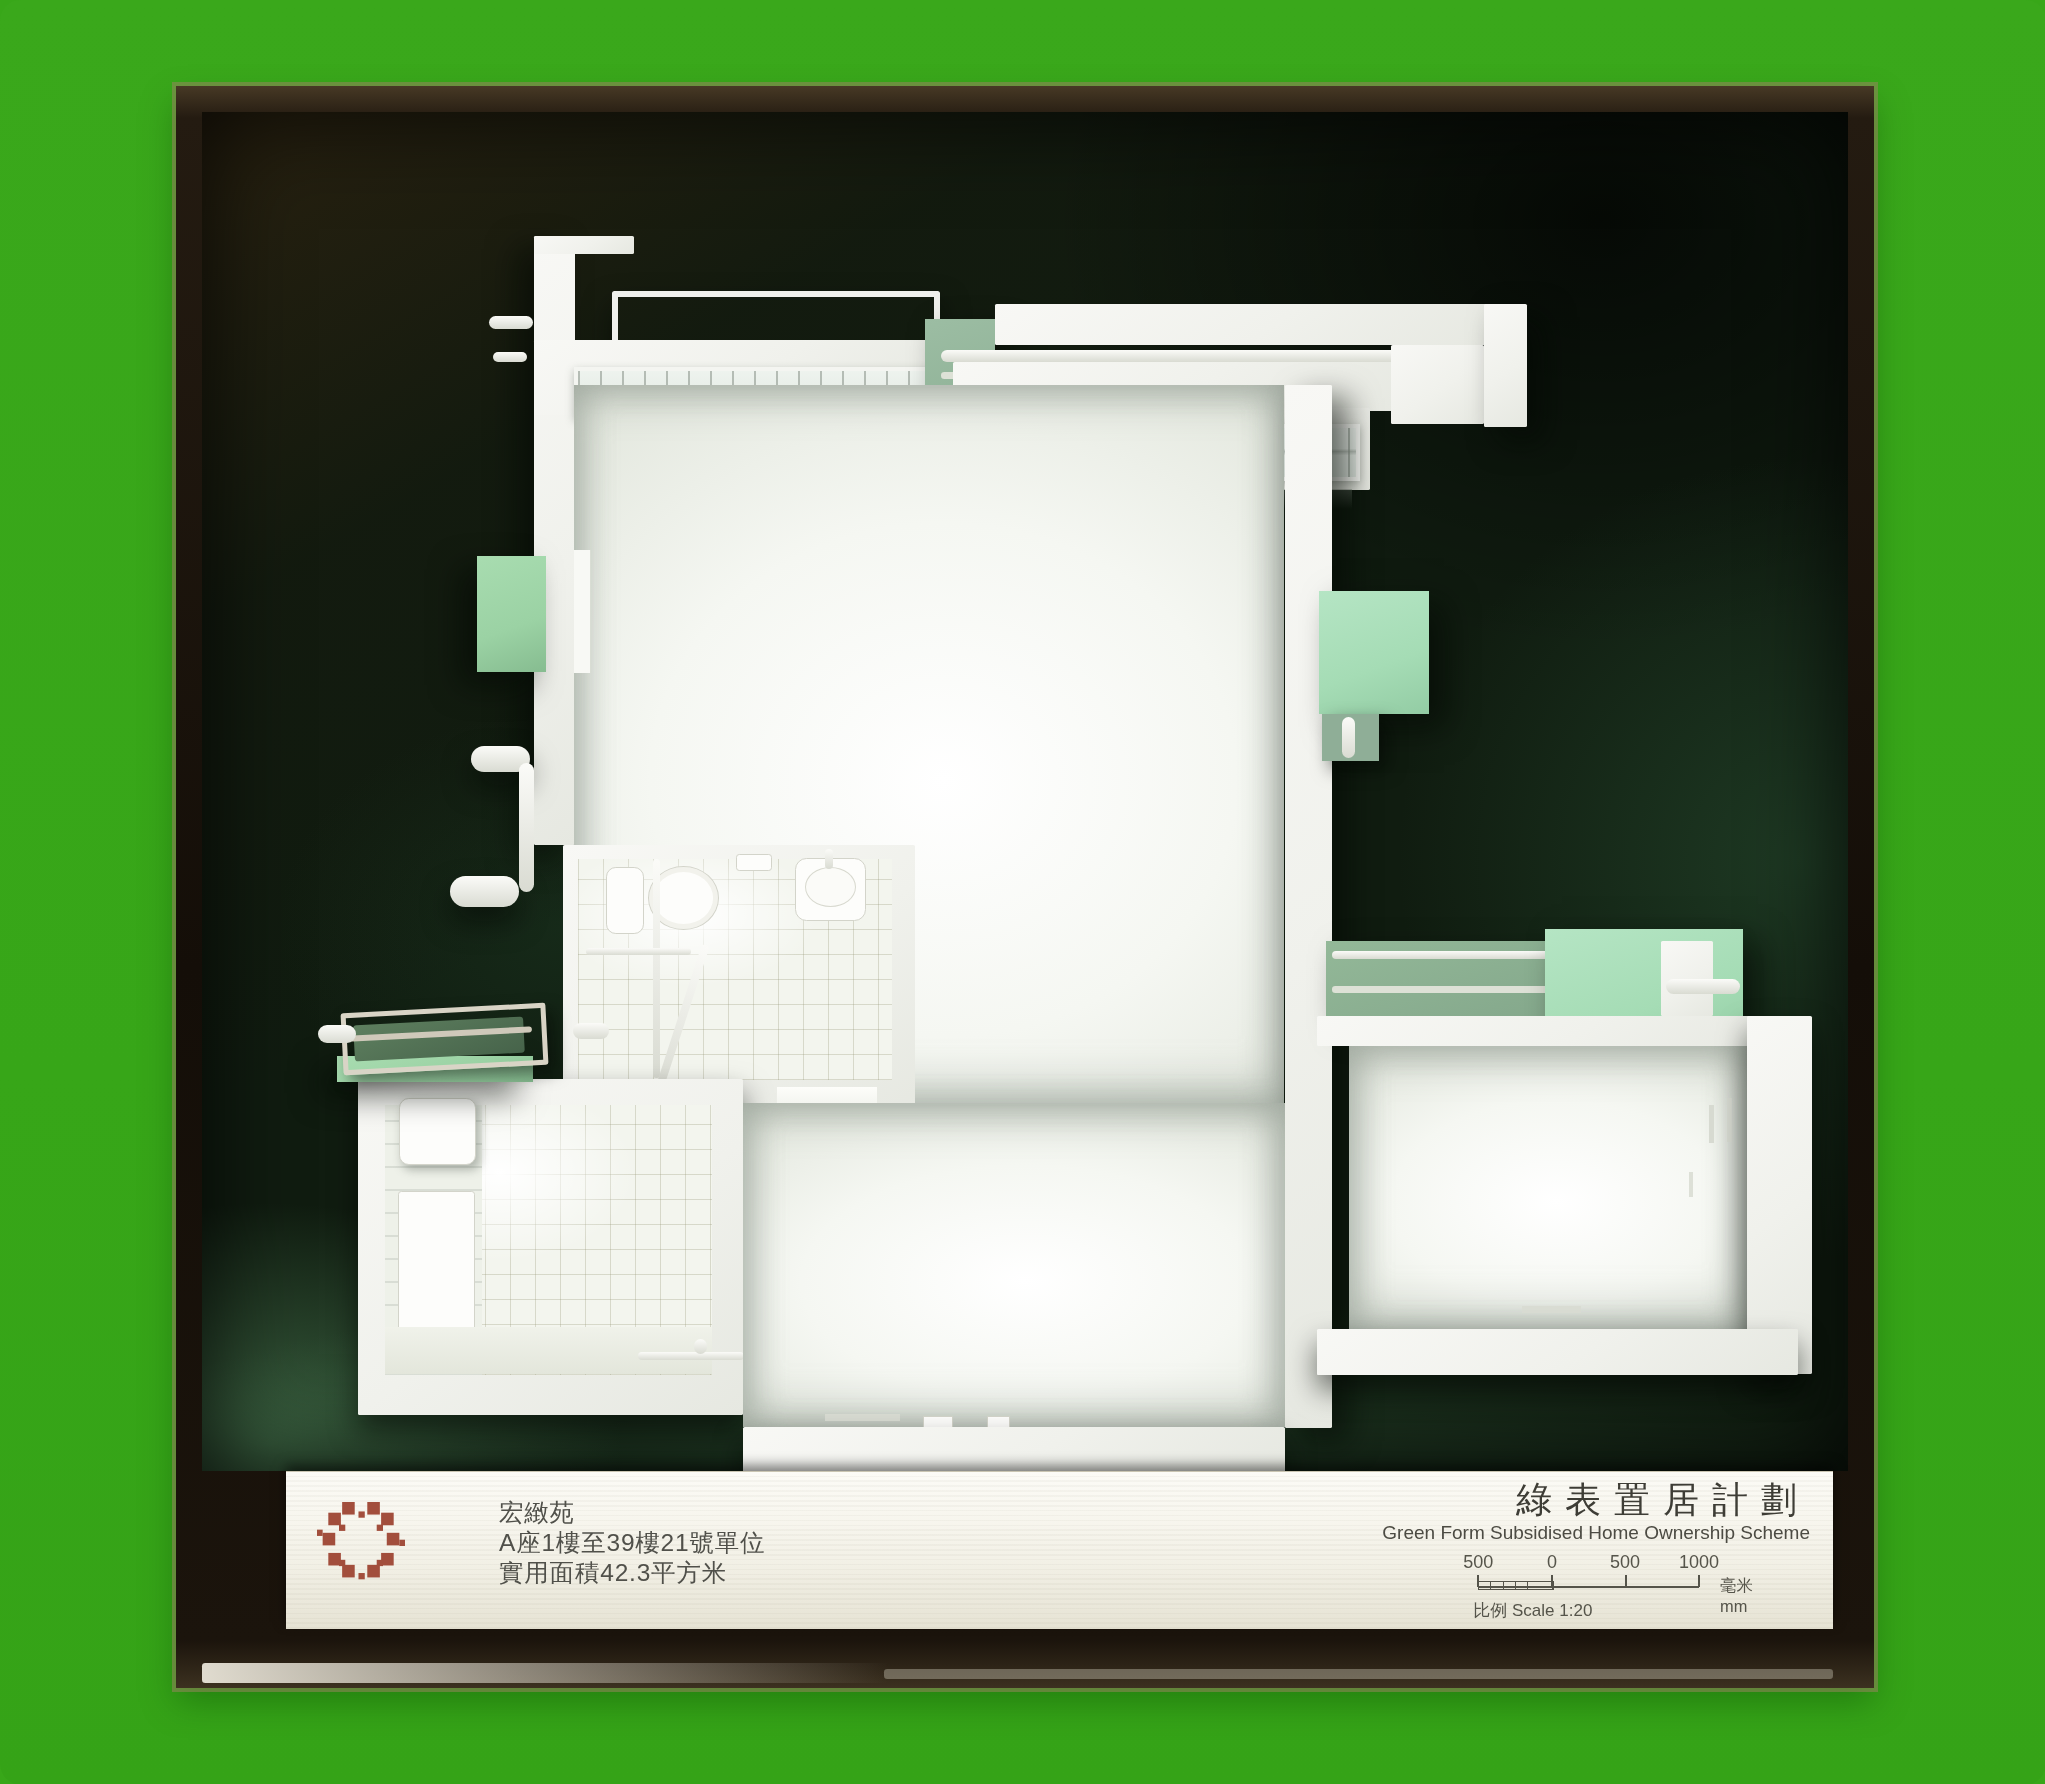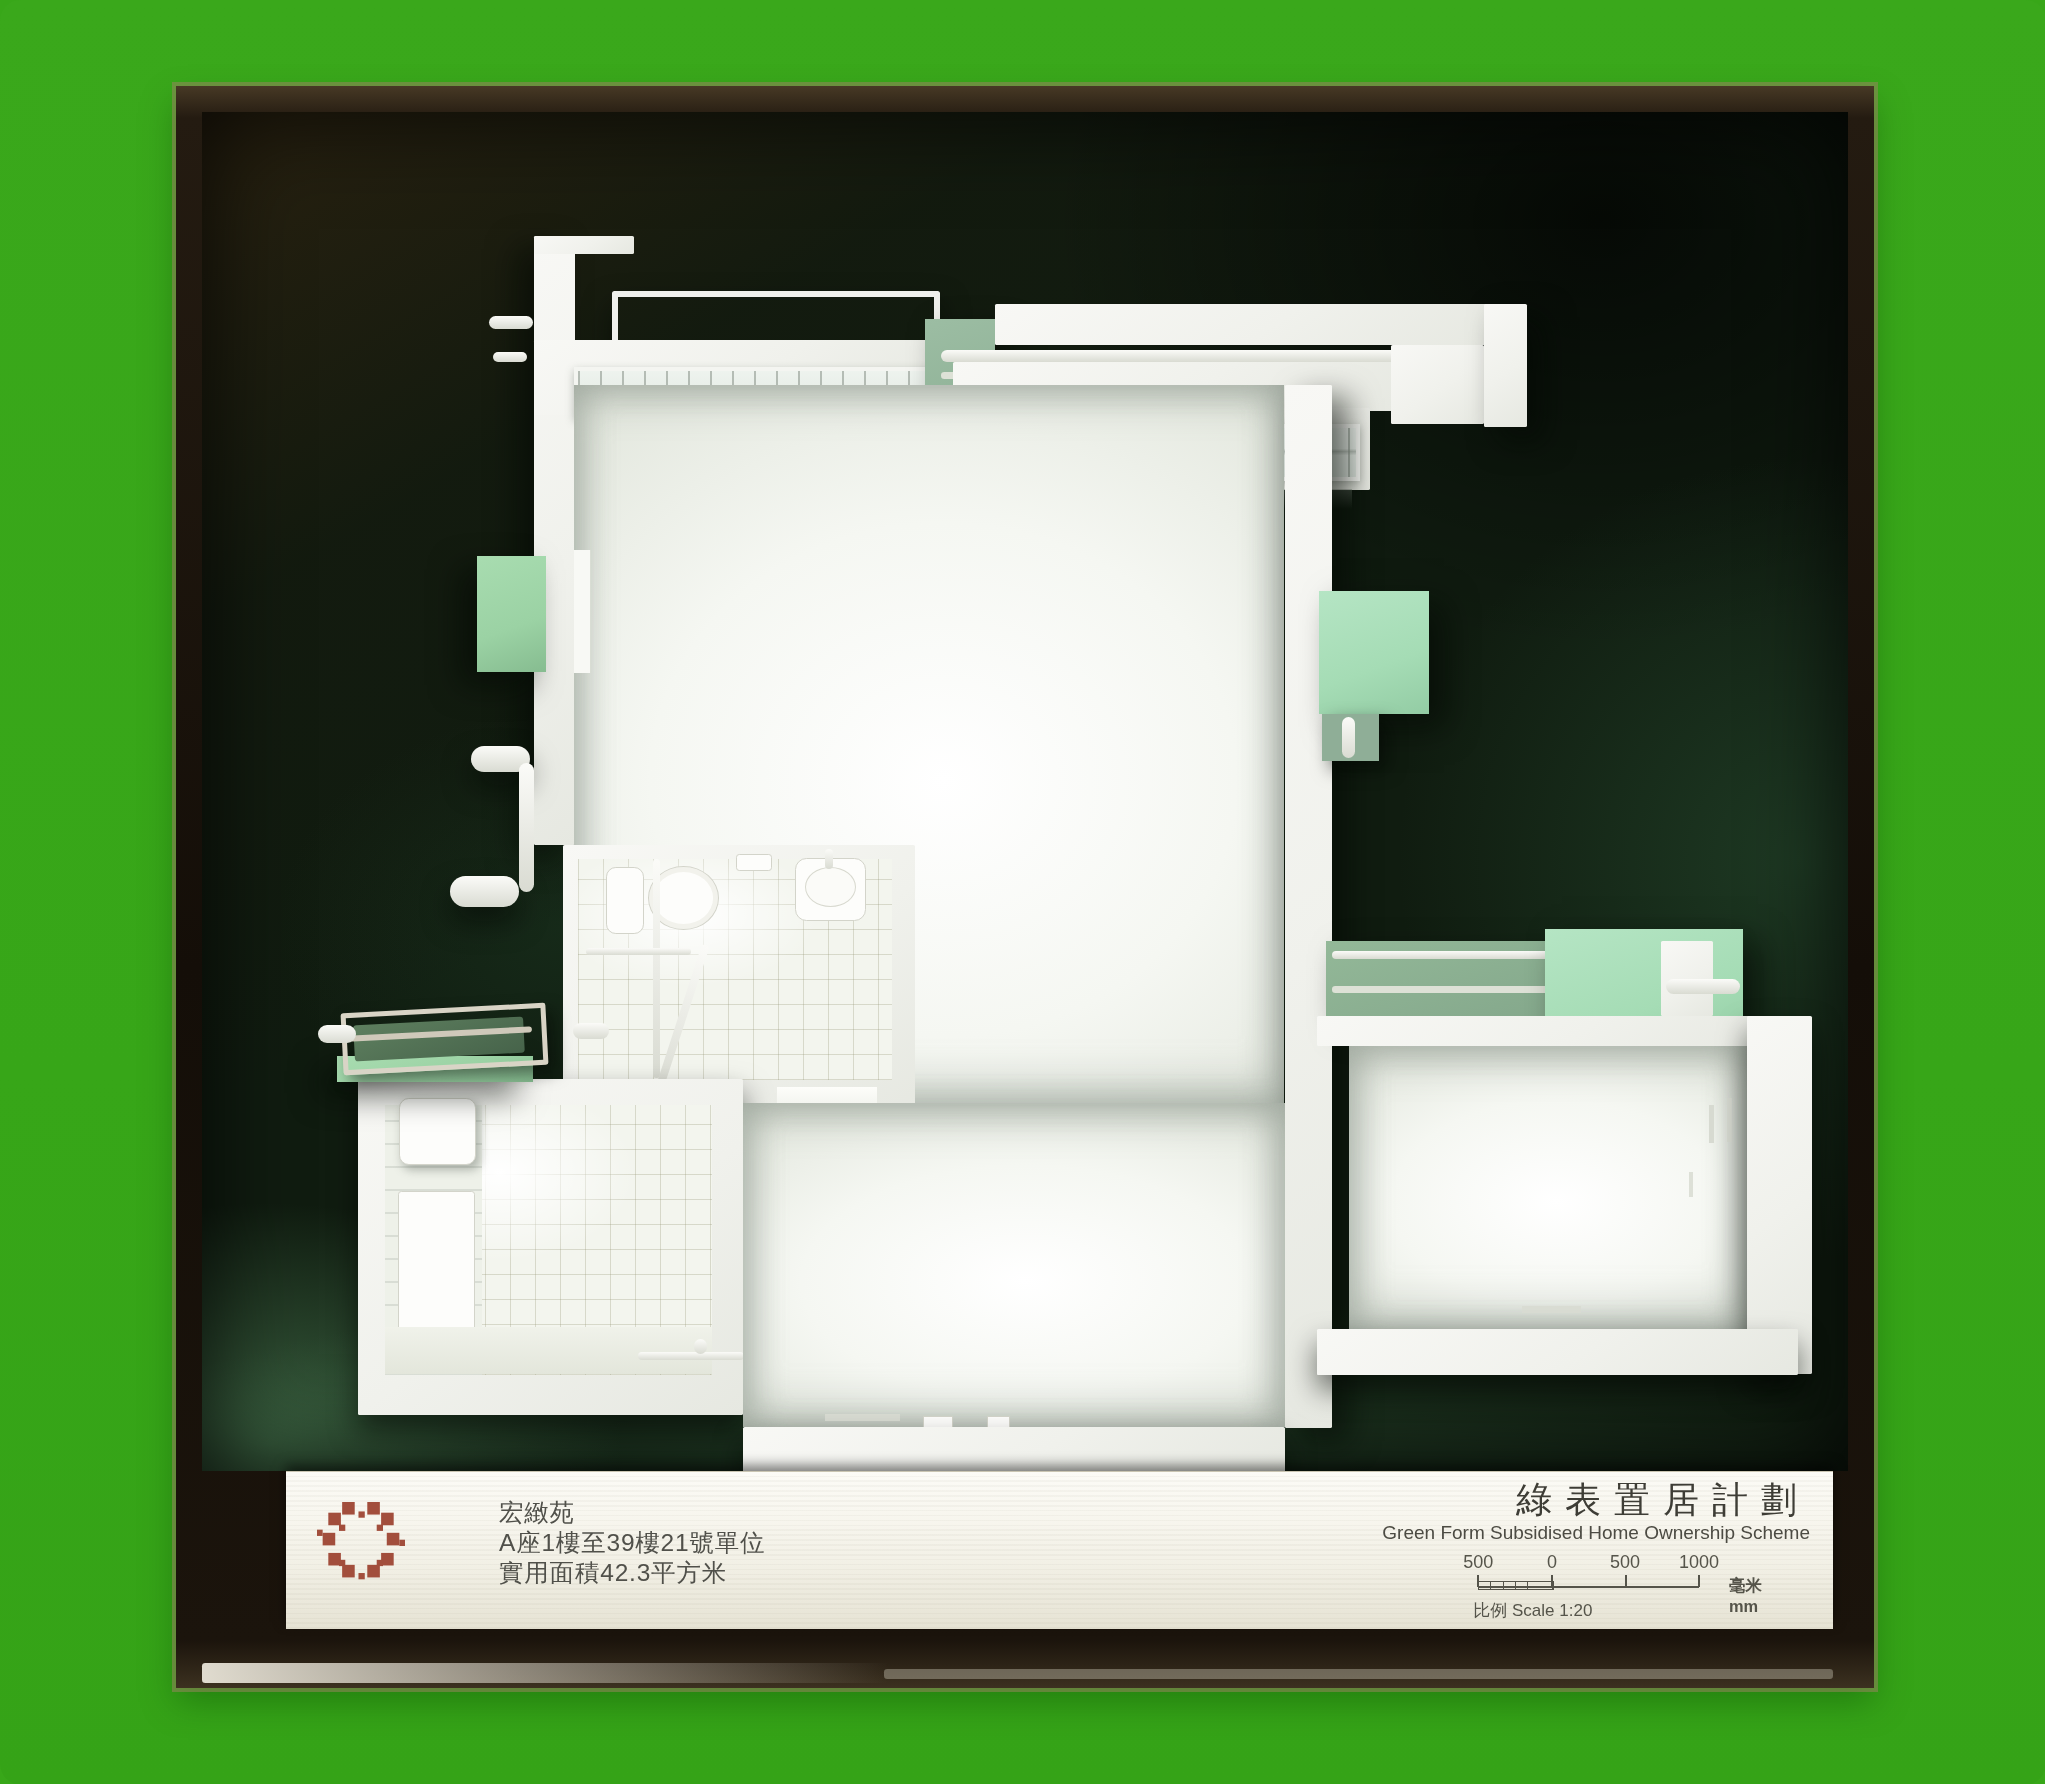--- a/index.html
+++ b/index.html
@@ -188,21 +188,21 @@
     <span class="sbar-lbl" style="left:82px;">0</span>
     <span class="sbar-lbl" style="left:155px;">500</span>
     <span class="sbar-lbl" style="left:229px;">1000</span>
     <div class="tick" style="left:7.4px;"></div>
     <div class="tick" style="left:81px;"></div>
     <div class="tick" style="left:155px;"></div>
     <div class="tick" style="left:228px;"></div>
     <div style="position:absolute;left:8.2px;top:34px;width:221px;height:1.6px;background:#55544a;"></div>
     <div style="position:absolute;left:8.2px;top:29px;width:74px;height:7.4px;border:0.8px solid #55544a;
                 background:repeating-linear-gradient(90deg,rgba(0,0,0,0) 0 11.5px,#55544a 11.5px 12.3px);"></div>
-    <span class="sm" style="position:absolute;left:259px;top:23px;font-weight:bold;">毫米mm</span>
+    <span class="sm" style="position:absolute;left:250px;top:23px;">毫米mm</span>
     <span class="sm" style="position:absolute;left:3.3px;top:47px;font-size:17px;">比例 Scale 1:20</span>
   </div>
 
   <div class="abs" style="left:202px;top:1663px;width:687px;height:19.6px;border-radius:3.3px;
               background:linear-gradient(90deg,rgba(243,239,227,.9),rgba(243,239,227,0));"></div>
   <div class="abs" style="left:884px;top:1669px;width:949px;height:9.8px;background:rgba(230,225,208,.35);border-radius:3.3px;"></div>
 
 </div>
 
 

